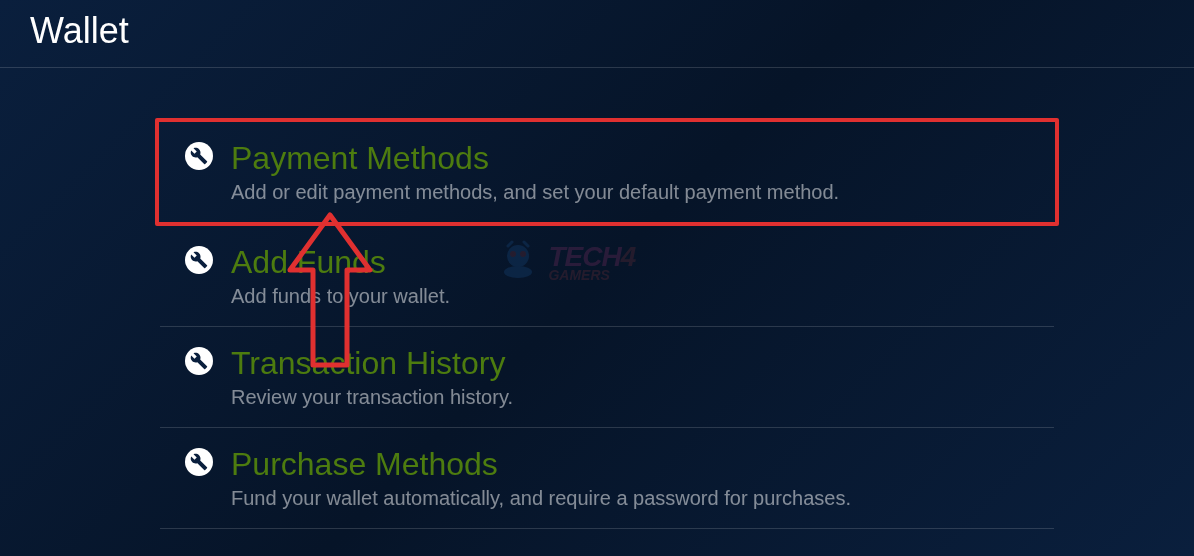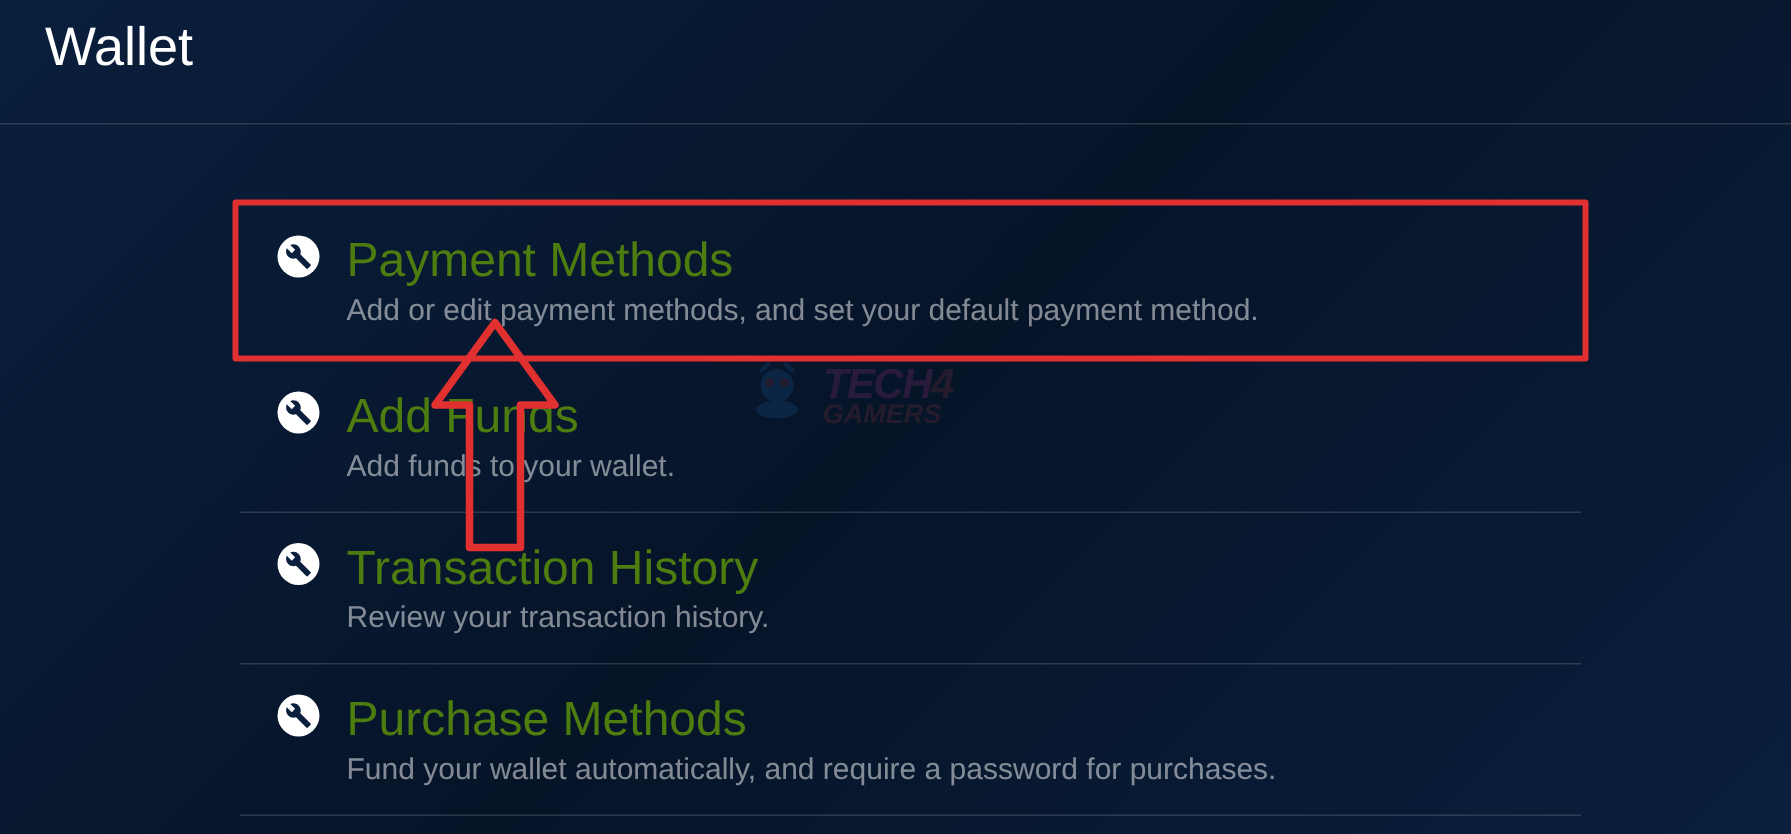--- a/index.html
+++ b/index.html
@@ -10,21 +10,21 @@
     body {
       width: 1194px;
       height: 556px;
       background: linear-gradient(135deg, #0a1f3d 0%, #061428 50%, #0a1f3d 100%);
       font-family: -apple-system, BlinkMacSystemFont, "Segoe UI", Arial, sans-serif;
       color: #ffffff;
       overflow: hidden;
       position: relative;
     }
     .header {
-      padding: 10px 30px 30px 30px;
+      padding: 10px 30px 15px 30px;
       border-bottom: 1px solid rgba(255,255,255,0.15);
     }
     .header-title {
       font-size: 36px;
       font-weight: 300;
       color: #ffffff;
     }
     .menu-container {
       padding: 50px 140px 0 160px;
     }
@@ -111,21 +111,21 @@
       color: #ec4899;
       letter-spacing: -1px;
     }
     .watermark-4 {
       font-size: 28px;
       font-weight: 900;
       font-style: italic;
       color: #d04848;
     }
     .watermark-gamers {
-      font-size: 18px;
+      font-size: 14px;
       font-weight: 700;
       font-style: italic;
       color: #d04848;
       display: block;
       margin-top: -6px;
     }
   </style>
 </head>
 <body>
 

